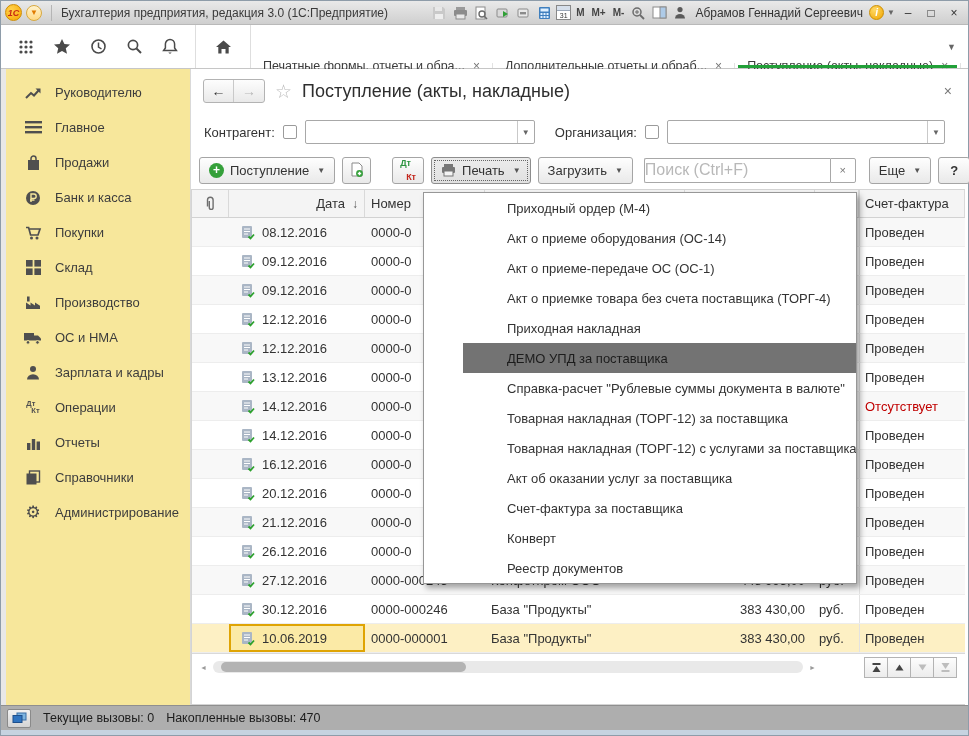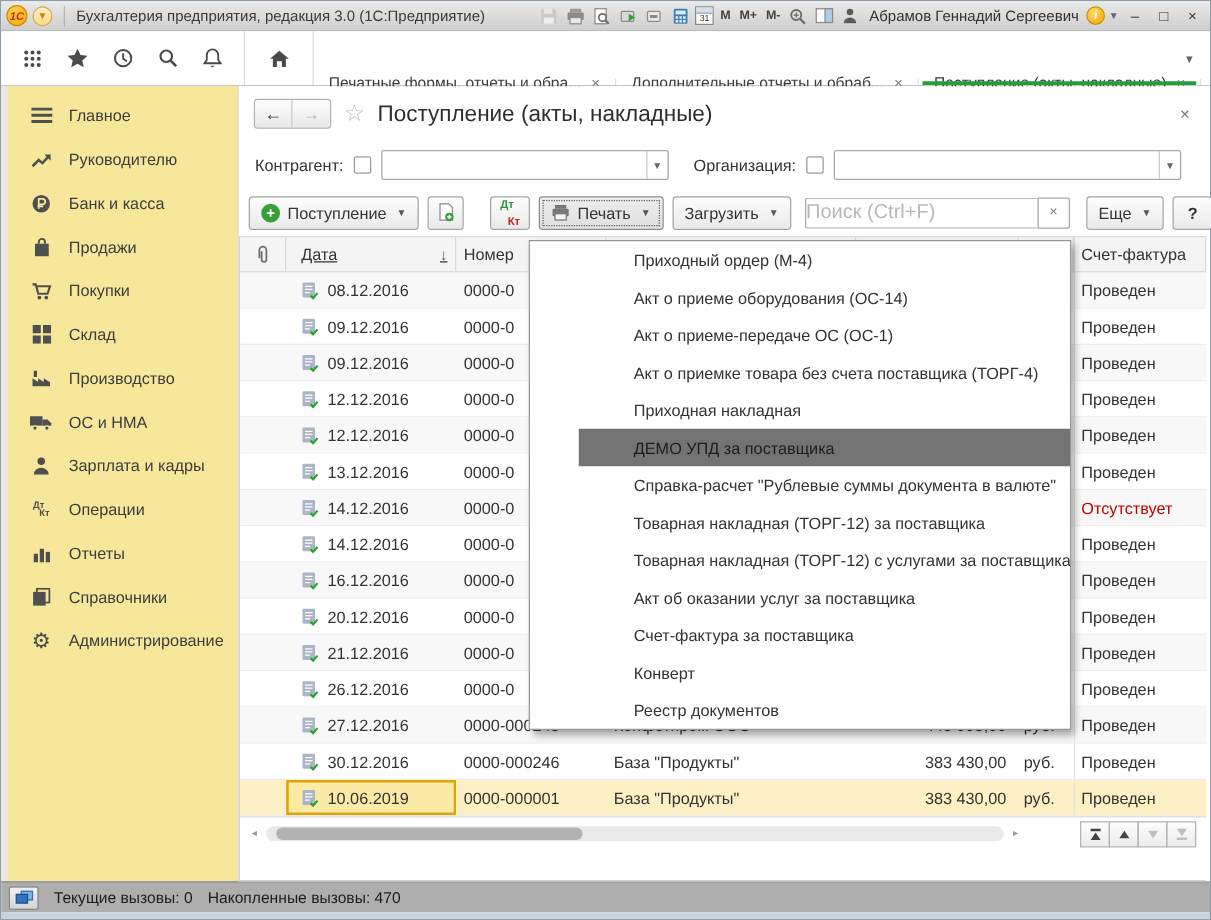--- a/index.html
+++ b/index.html
@@ -105,21 +105,21 @@
   .th{display:flex;align-items:center;padding:0 6px;border-right:1px solid #d9d9d9;overflow:hidden;white-space:nowrap;}
   .trow{height:29px;flex:0 0 29px;display:flex;align-items:center;border-bottom:1px solid #ededed;background:#fff;}
   .trow:nth-child(odd){background:#f8f8f8;}
   .c-clip{width:37px;flex:0 0 37px;justify-content:center;display:flex;align-items:center;}
   .c-date{width:136px;flex:0 0 136px;display:flex;align-items:center;gap:7px;padding:0 6px 0 12px;height:100%;}
   .c-num{width:120px;flex:0 0 120px;padding:0 6px;overflow:hidden;white-space:nowrap;}
   .c-contr{width:200px;flex:0 0 200px;padding:0 6px;overflow:hidden;white-space:nowrap;}
   .c-sum{width:130px;flex:0 0 130px;padding:0 10px;text-align:right;white-space:nowrap;}
   .c-cur{width:44px;flex:0 0 44px;padding:0 4px;white-space:nowrap;}
   .c-status{flex:1;padding:0 5px;border-left:1px solid #e2e2e2;overflow:hidden;white-space:nowrap;height:100%;display:flex;align-items:center;}
-  .thead .c-date{justify-content:space-between;text-decoration:underline;}
+  .thead .c-date{justify-content:flex-end;}
   .thead .c-status{border-left:1px solid #d9d9d9;}
   .sort-arrow{color:#555;font-size:12px;}
   .trow.red .c-status{color:#c00000;}
   .trow.selected{background:#fdf0c4 !important;}
   .trow.selected .c-date{box-shadow:inset 0 0 0 2px #dfa404;background:#fbeaa6;}
 
   
   .hscroll-row{height:27px;flex:0 0 27px;display:flex;align-items:center;border-top:1px solid #d9d9d9;padding:0 8px;gap:6px;background:#fff;}
   .hs-arrow{color:#9a9a9a;font-size:7px;}
   .hs-track{flex:1;height:12px;background:#e9e9e9;border-radius:6px;position:relative;max-width:590px;}
@@ -303,54 +303,54 @@
 
     </div>
     <div class="tabs-overflow">▼</div>
   </div>
 
   <div class="main">
 
     <div class="sidebar">
       <div class="side-item">
         <span class="side-ico">
+            <svg width="17" height="14" viewBox="0 0 17 14">
+              <path d="M1 12 L6 7 L9 9.5 L13.5 4.5" fill="none" stroke="#4f4f4f" stroke-width="2"></path>
+              <path d="M10.5 2.5 h5 v5 z" fill="#4f4f4f"></path>
+            </svg>
+          </span>
+        <span>Руководителю</span>
+      </div>
+      <div class="side-item">
+        <span class="side-ico">
             <svg width="17" height="13" viewBox="0 0 17 13" fill="#4f4f4f">
               <rect y="0" width="17" height="2.4"></rect>
               <rect y="5" width="17" height="2.4"></rect>
               <rect y="10" width="17" height="2.4"></rect>
             </svg>
           </span>
         <span>Главное</span>
       </div>
       <div class="side-item">
         <span class="side-ico">
-            <svg width="17" height="14" viewBox="0 0 17 14">
-              <path d="M1 12 L6 7 L9 9.5 L13.5 4.5" fill="none" stroke="#4f4f4f" stroke-width="2"></path>
-              <path d="M10.5 2.5 h5 v5 z" fill="#4f4f4f"></path>
-            </svg>
-          </span>
-        <span>Руководителю</span>
+            <svg width="15" height="16" viewBox="0 0 15 16">
+              <path d="M2 5 h11 v10 H2 z" fill="#4f4f4f"></path>
+              <path d="M5 5 V3.6 a2.5 2.5 0 0 1 5 0 V5" fill="none" stroke="#4f4f4f" stroke-width="1.5"></path>
+            </svg>
+          </span>
+        <span>Продажи</span>
       </div>
       <div class="side-item">
         <span class="side-ico">
             <svg width="16" height="16" viewBox="0 0 16 16">
               <circle cx="8" cy="8" r="7" fill="#4f4f4f"></circle>
               <path d="M6 12 V4 h3 a2.2 2.2 0 0 1 0 4.4 H6 M5 10 h4.5" fill="none" stroke="#f7e79b" stroke-width="1.4"></path>
             </svg>
           </span>
         <span>Банк и касса</span>
-      </div>
-      <div class="side-item">
-        <span class="side-ico">
-            <svg width="15" height="16" viewBox="0 0 15 16">
-              <path d="M2 5 h11 v10 H2 z" fill="#4f4f4f"></path>
-              <path d="M5 5 V3.6 a2.5 2.5 0 0 1 5 0 V5" fill="none" stroke="#4f4f4f" stroke-width="1.5"></path>
-            </svg>
-          </span>
-        <span>Продажи</span>
       </div>
       <div class="side-item">
         <span class="side-ico">
             <svg width="17" height="16" viewBox="0 0 17 16">
               <path d="M1 2.5 h2.6 l2 7.5 h7.4 l2-6 H4.3" fill="none" stroke="#4f4f4f" stroke-width="1.7"></path>
               <circle cx="6.5" cy="13" r="1.5" fill="#4f4f4f"></circle>
               <circle cx="12" cy="13" r="1.5" fill="#4f4f4f"></circle>
             </svg>
           </span>
         <span>Покупки</span>

